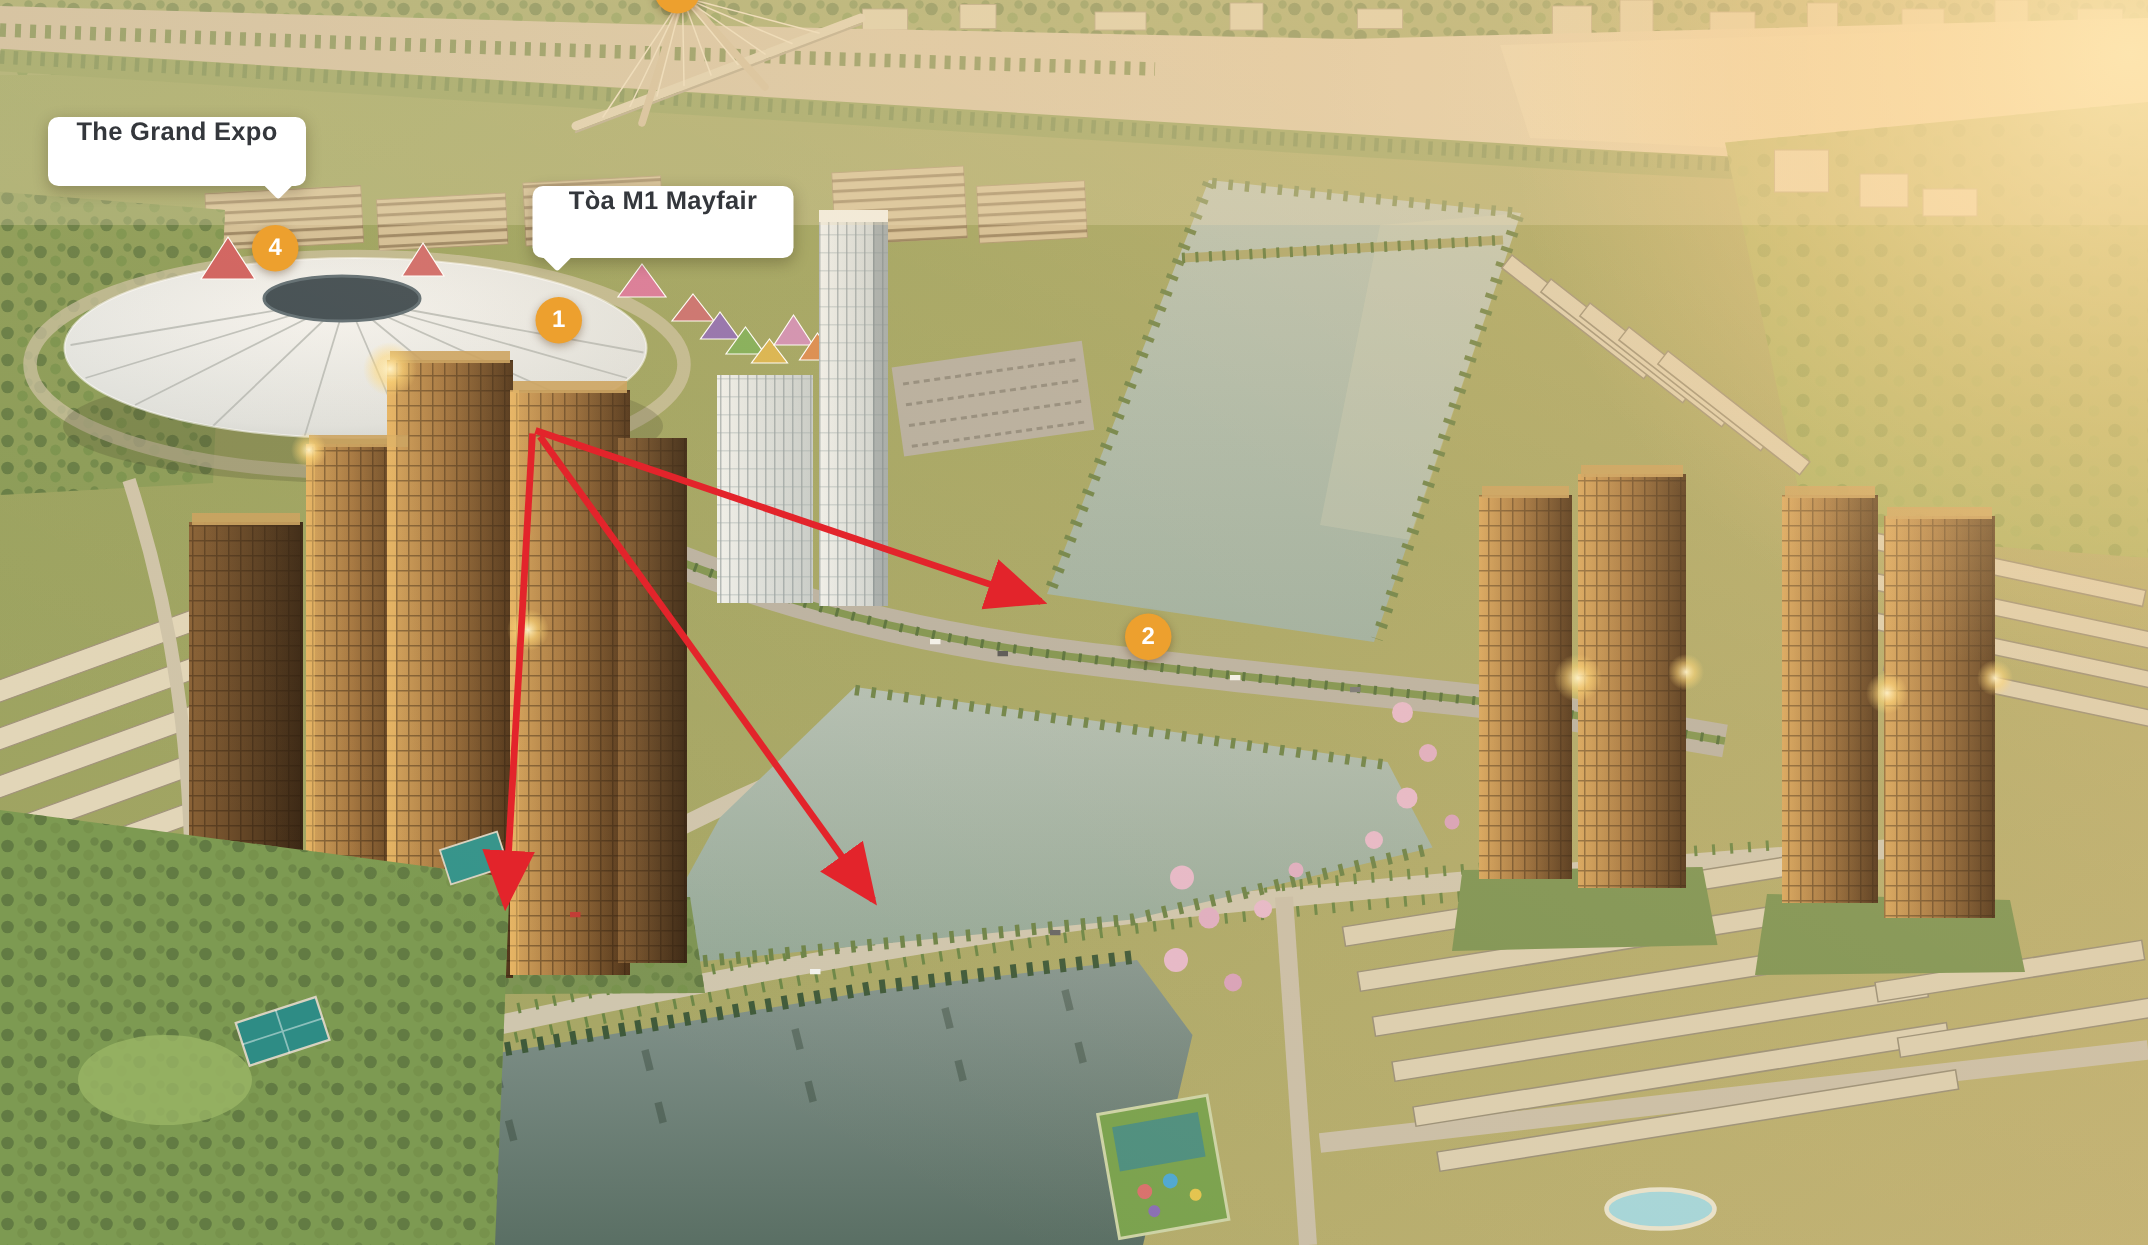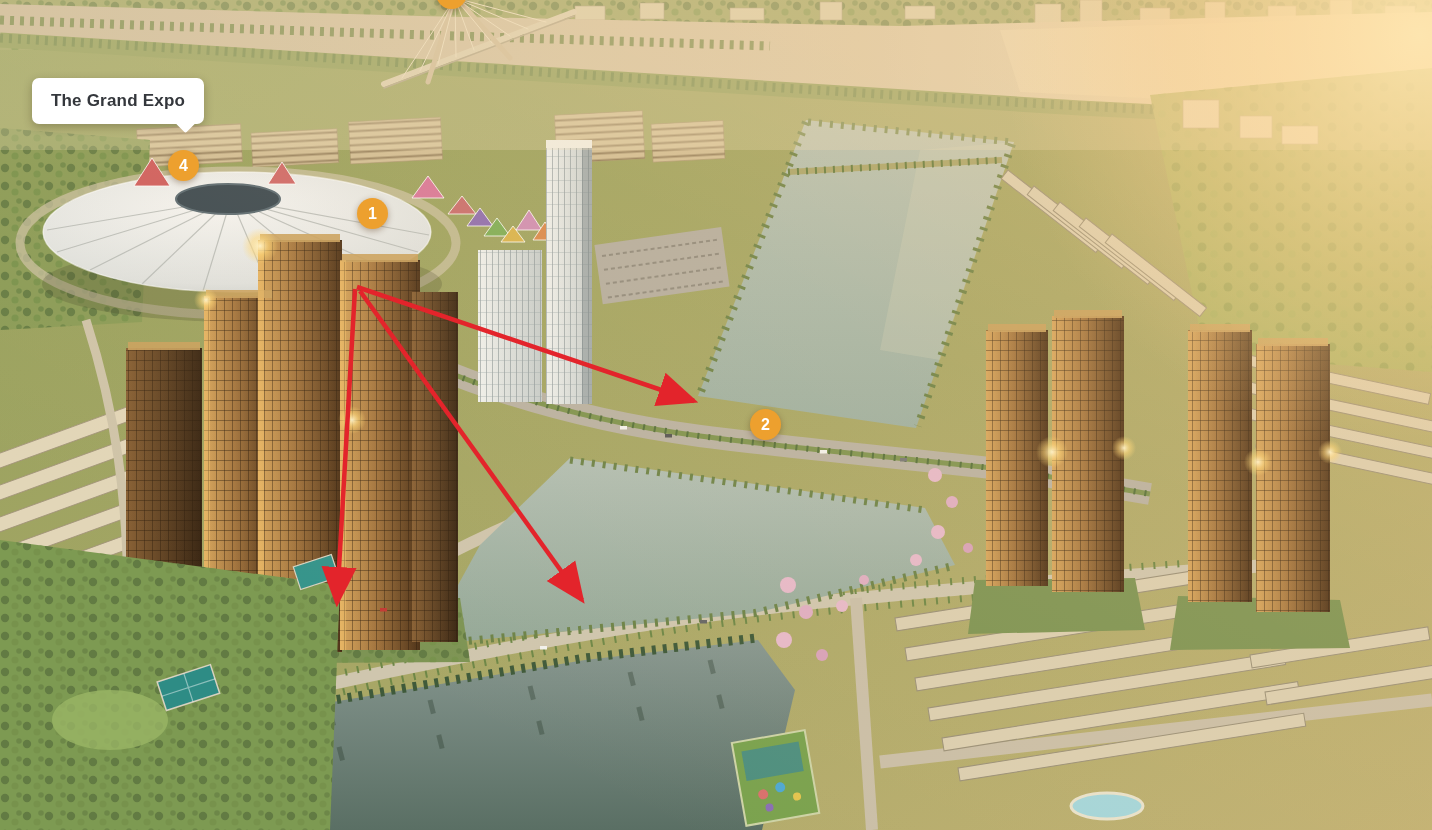--- a/index.html
+++ b/index.html
@@ -1,21 +1,21 @@
 <!DOCTYPE html>
 <html><head>
 <meta charset="utf-8">
 <style>
   html,body{margin:0;padding:0;background:#1e1e1e;}
   .stage{position:relative;width:1432px;height:830px;overflow:hidden;
          font-family:"Liberation Sans",sans-serif;background:#a2a766;}
   .scene-svg{position:absolute;left:0;top:0;}
   .arrows-svg{position:absolute;left:0;top:0;pointer-events:none;}
   .anno-label{position:absolute;background:#fff;border-radius:7px;
-    display:flex;align-items:center;justify-content:center;
+    display:flex;align-items:flex-start;justify-content:center;
     font-weight:700;font-size:17px;letter-spacing:.2px;color:#34373c;
     box-shadow:0 3px 10px rgba(40,30,10,.28);}
   .anno-label .tail{position:absolute;bottom:-6px;width:15px;height:15px;
     background:#fff;transform:rotate(45deg);border-radius:2px;}
   .badge{position:absolute;width:31px;height:31px;border-radius:50%;
     background:#eda02e;color:#fff;display:flex;align-items:center;justify-content:center;
     font-size:16px;font-weight:700;box-shadow:0 2px 6px rgba(70,35,0,.35);}
 </style>
 </head>
 <body>
@@ -429,20 +429,24 @@
       <path d="M355,289 L337,603" marker-end="url(#ah)"></path>
       <path d="M360,291 L582,600" marker-end="url(#ah)"></path>
     </g>
   </svg>
 
   <div class="anno-label" style="left:32px;top:78px;width:172px;height:46px;">
     <span>The Grand Expo</span>
     <span class="tail" style="left:146px;"></span>
   </div>
 
+  <div class="anno-label" style="left:355px;top:124px;width:174px;height:48px;">
+    <span>Tòa M1 Mayfair</span>
+    <span class="tail" style="left:9px;"></span>
+  </div>
 
 
   <div class="badge" style="left:168px;top:150px;">
     <span>4</span>
   </div>
 
   <div class="badge" style="left:357px;top:198px;">
     <span>1</span>
   </div>
 

